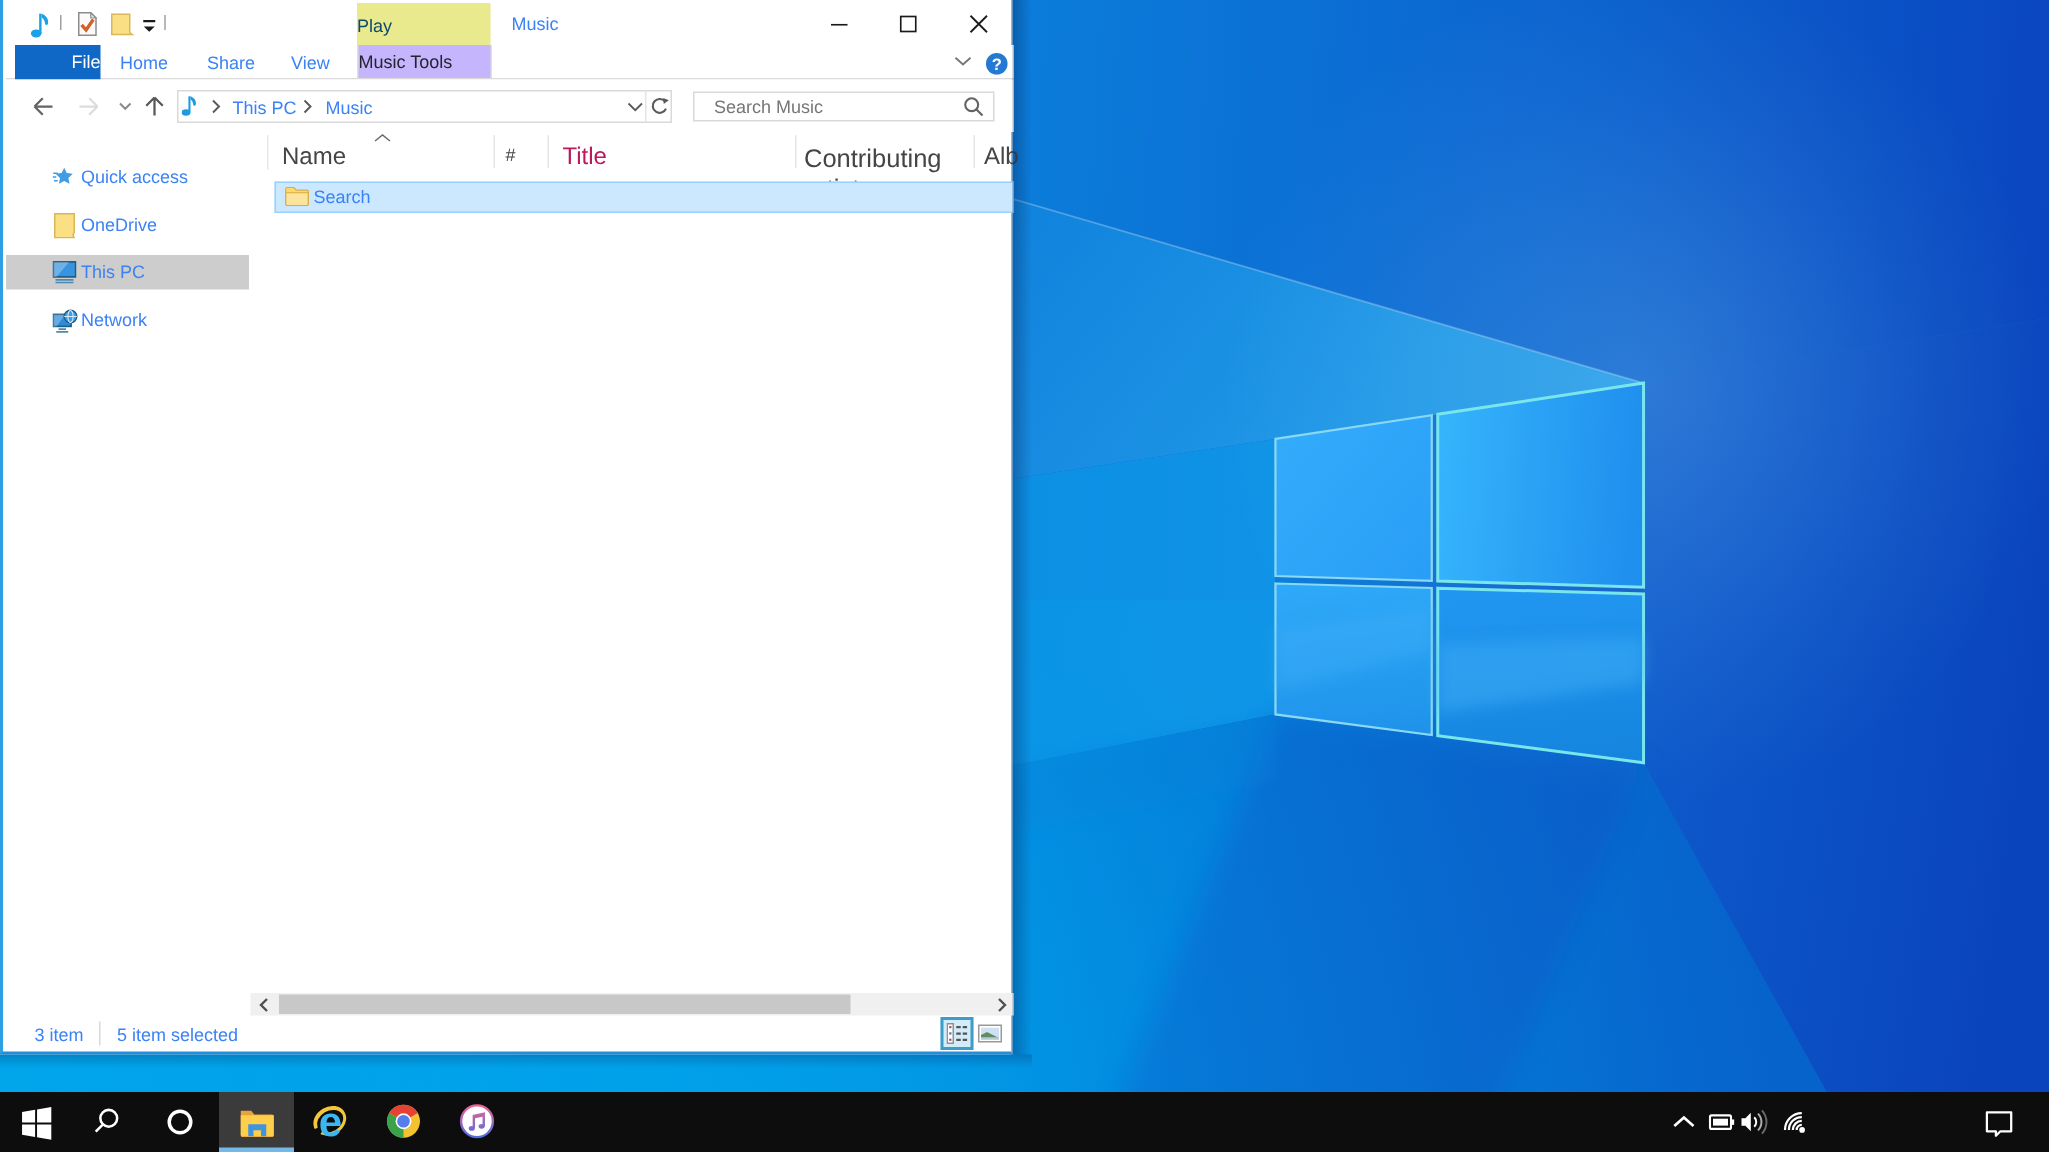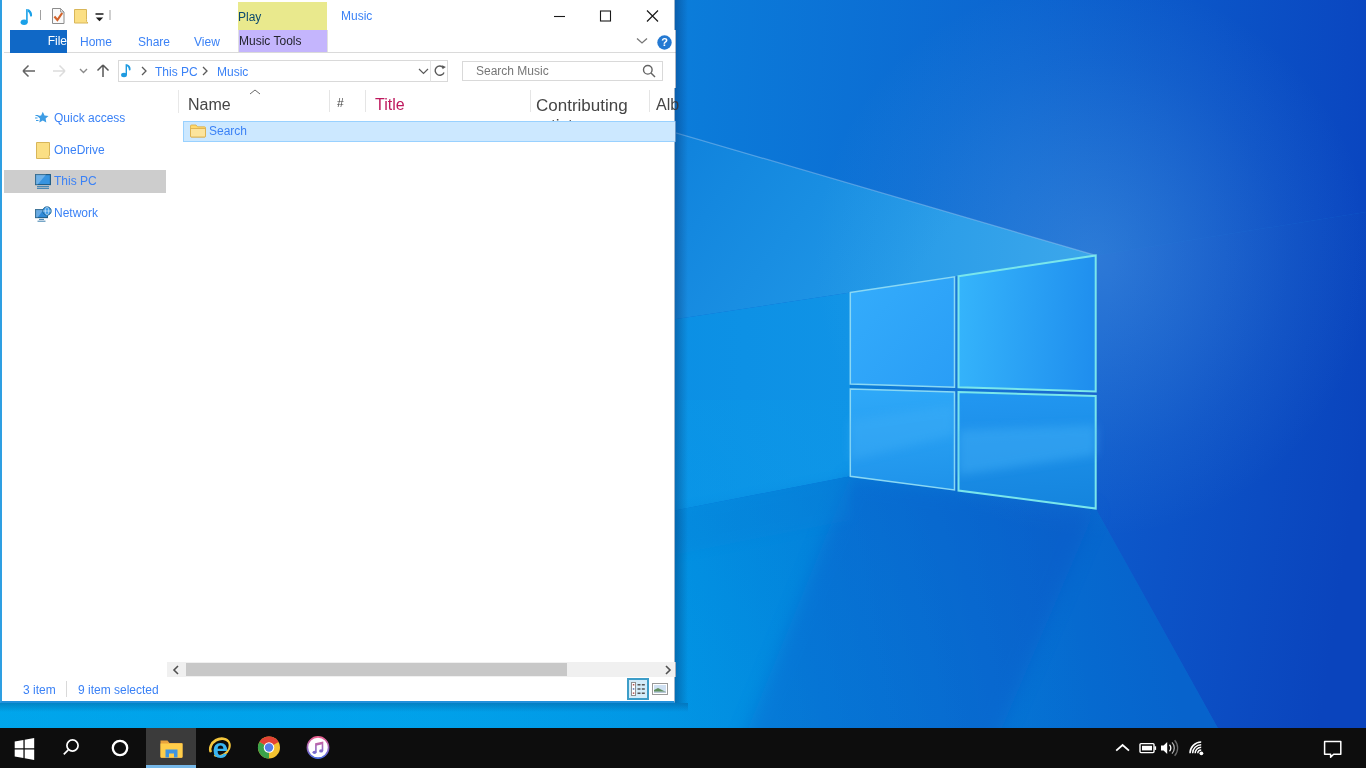--- a/index.html
+++ b/index.html
@@ -226,21 +226,21 @@
 <div class="abs" style="left:184px;top:663px;width:381px;height:13px;background:#c8c8c8"></div>
 <svg class="abs" style="left:170px;top:665px" width="8" height="10" viewBox="0 0 8 10">
       <path d="M6 1 l-4 4 4 4" stroke="#505050" stroke-width="1.6" fill="none"></path>
     </svg>
 <svg class="abs" style="left:662px;top:665px" width="8" height="10" viewBox="0 0 8 10">
       <path d="M2 1 l4 4 -4 4" stroke="#505050" stroke-width="1.6" fill="none"></path>
     </svg>
 
 <div class="abs t12" style="left:21px;top:683px">3 item</div>
 <div class="abs" style="left:64px;top:681px;width:1px;height:16px;background:#d9d9d9"></div>
-<div class="abs t12" style="left:76px;top:683px">9 item selected</div>
+<div class="abs t12" style="left:76px;top:683px">5 item selected</div>
 <div class="abs" style="left:625px;top:678px;width:22px;height:22px;background:#d3ecf9;border:2px solid #3d9dc8"></div>
 <svg class="abs" style="left:629px;top:682px" width="14" height="14" viewBox="0 0 14 14">
   <rect x="0.5" y="0.5" width="4" height="13" fill="#fff" stroke="#909090"></rect>
   <rect x="1.8" y="2" width="1.5" height="1.5" fill="#b05050"></rect>
       <rect x="1.8" y="6.2" width="1.5" height="1.5" fill="#5070b0"></rect>
       <rect x="1.8" y="10.4" width="1.5" height="1.5" fill="#b05050"></rect>
   <path d="M6.5 2.7 h3 M10.8 2.7 h3 M6.5 7 h3 M10.8 7 h3 M6.5 11.2 h3 M10.8 11.2 h3" stroke="#555" stroke-width="1.5"></path>
 </svg>
 <div class="abs" style="left:650px;top:683px;width:16px;height:12px;border:1px solid #999;background:#fff"></div>
 <svg class="abs" style="left:652px;top:685px" width="12" height="8" viewBox="0 0 12 8">

